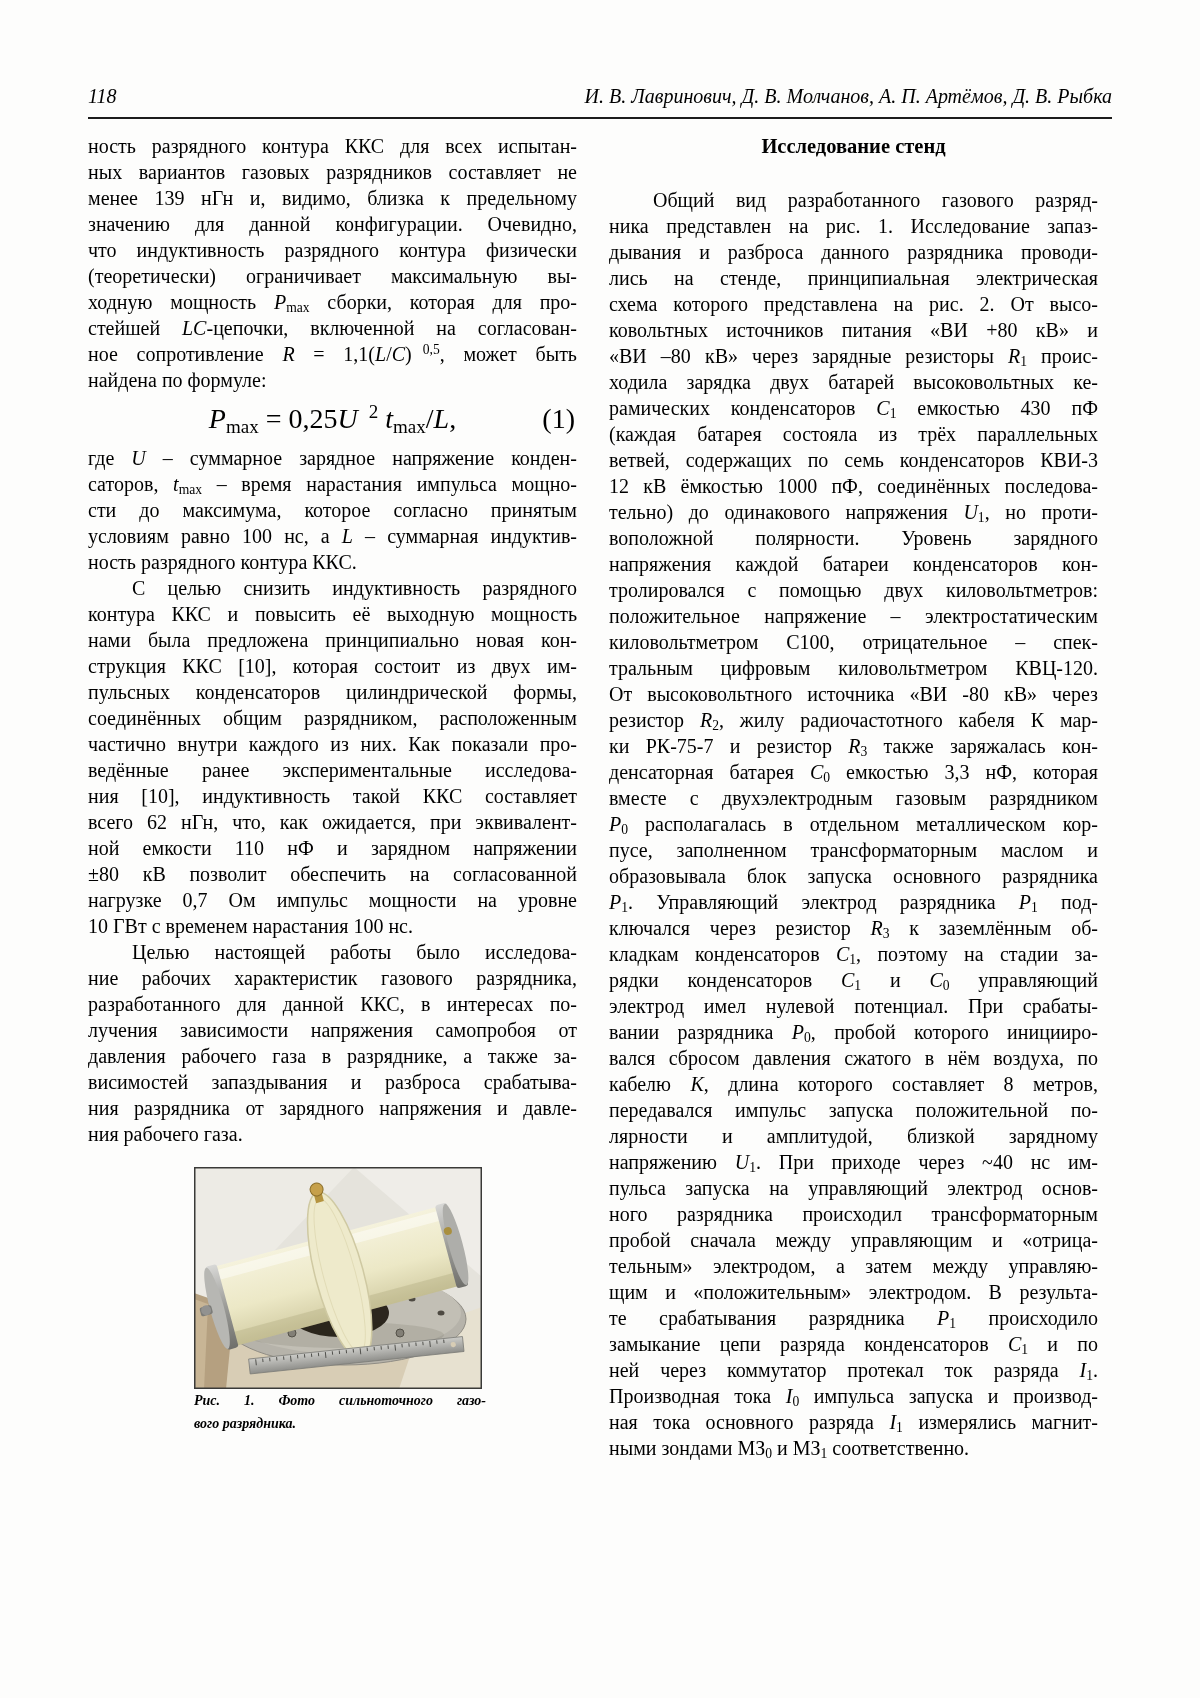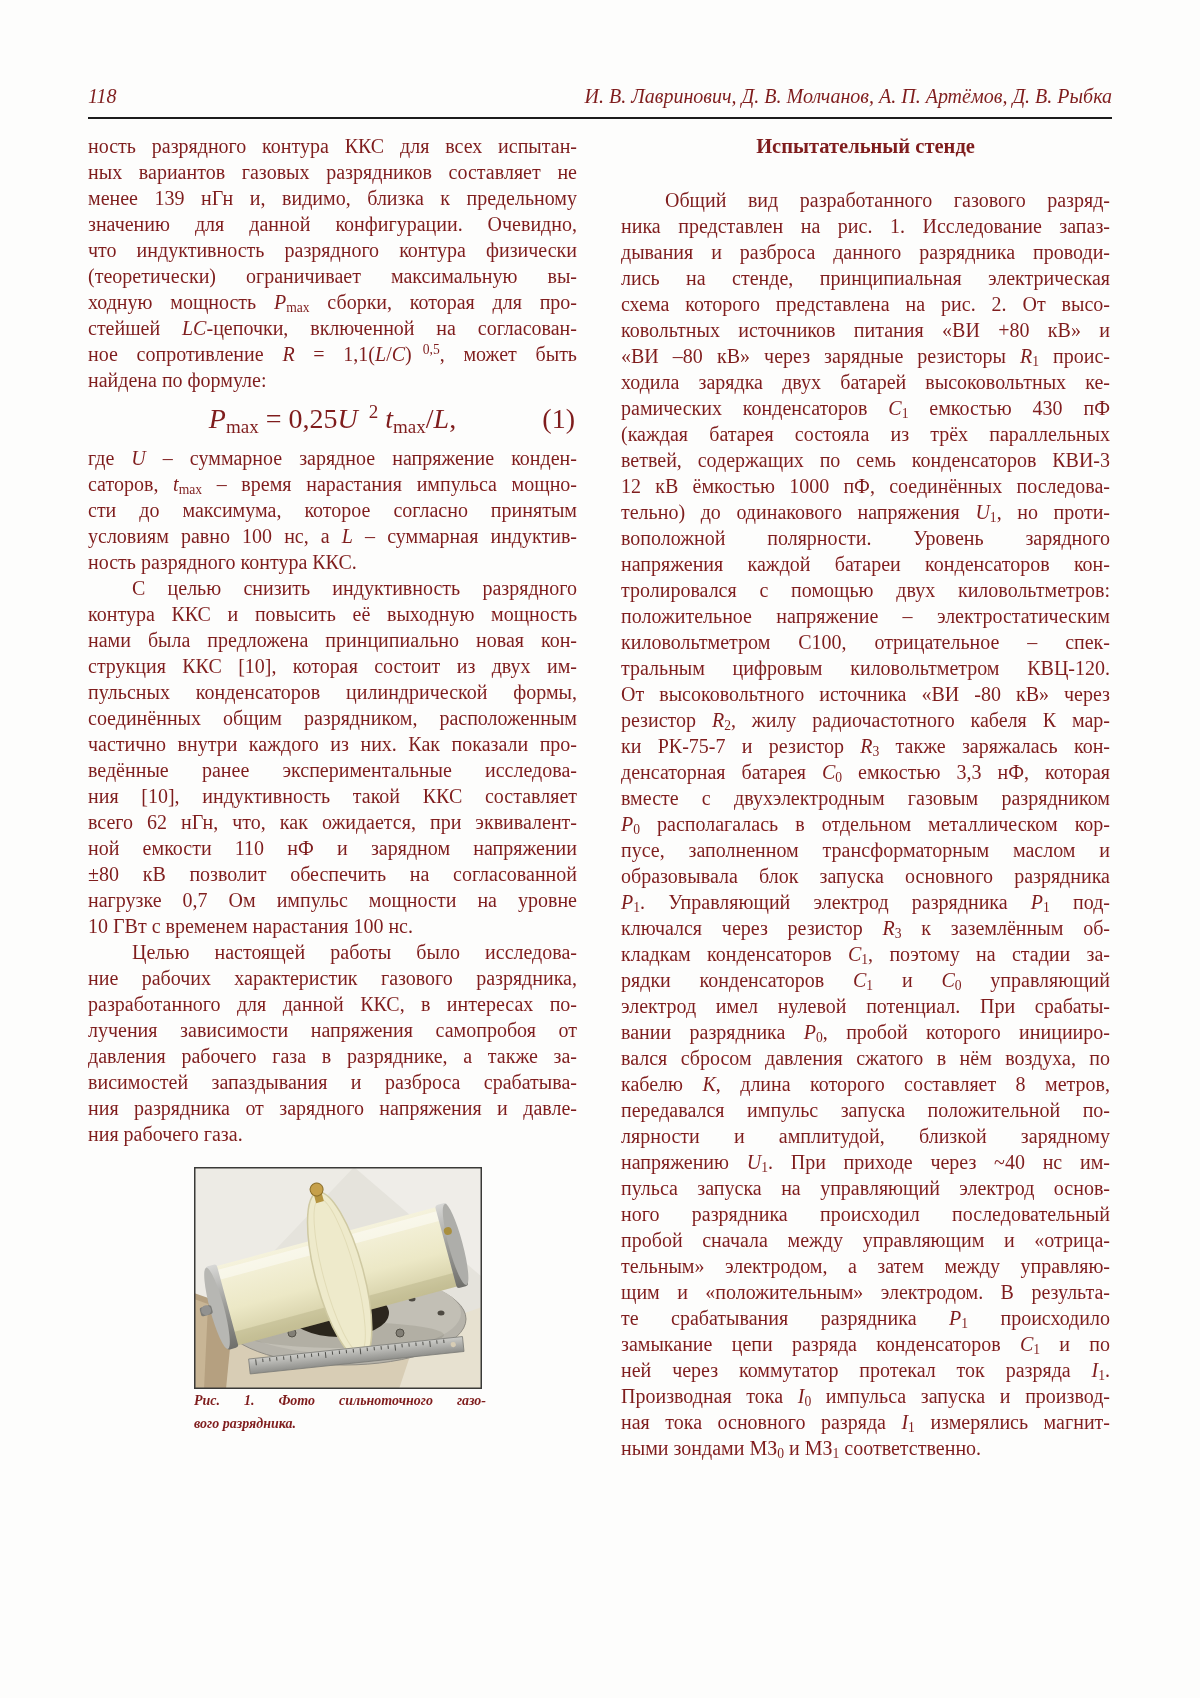--- a/index.html
+++ b/index.html
@@ -1,42 +1,42 @@
 <!DOCTYPE html>
 <html><head>
 <meta charset="utf-8">
 <style>
   html, body { margin: 0; padding: 0; background: #ffffff; }
   .page {
     position: relative;
     width: 1200px;
     height: 1698px;
     background: #fdfdfc;
-    color: #7f1d1d;
+    color: #000000;
     font-family: "Liberation Serif", "DejaVu Serif", serif;
     box-sizing: border-box;
     padding: 84px 88px 0 88px;
     overflow: hidden;
   }
   .running-head {
     display: flex;
     justify-content: space-between;
     align-items: baseline;
     font-style: italic;
     font-size: 20px;
     line-height: 24px;
   }
   .head-rule {
     border: none;
     border-top: 2px solid #1c1c1c;
     margin: 9px 0 0 0;
   }
   .columns {
     display: flex;
-    gap: 44px;
+    gap: 32px;
     margin-top: 14px;
   }
   .col { width: 489px; font-size: 20px; line-height: 26px; }
   .para { margin: 0; }
   .jline { text-align: justify; text-align-last: justify; }
   .jline.jlast { text-align-last: left; }
   .indent .jline:first-child { text-indent: 44px; }
   sub, sup { font-size: 68%; line-height: 0; }
   sub { vertical-align: -0.25em; }
   sup { vertical-align: 0.55em; margin-left: 11px; }
@@ -198,21 +198,21 @@
           </svg>
         </div>
         <figcaption>
             <div class="jline">Рис. 1. Фото сильноточного газо-</div>
             <div class="jline jlast">вого разрядника.</div>
           </figcaption>
       </figure>
     </div>
 
     <div class="col">
-      <h2 class="section-heading">Испытательный стенде</h2>
+      <h2 class="section-heading">Исследование стенд</h2>
       <div class="para indent">
           <div class="jline">Общий вид разработанного газового разряд-</div>
           <div class="jline">ника представлен на рис. 1. Исследование запаз-</div>
           <div class="jline">дывания и разброса данного разрядника проводи-</div>
           <div class="jline">лись на стенде, принципиальная электрическая</div>
           <div class="jline">схема которого представлена на рис. 2. От высо-</div>
           <div class="jline">ковольтных источников питания «ВИ +80 кВ» и</div>
           <div class="jline">«ВИ –80 кВ» через зарядные резисторы <i>R</i><sub>1</sub> проис-</div>
           <div class="jline">ходила зарядка двух батарей высоковольтных ке-</div>
           <div class="jline">рамических конденсаторов <i>C</i><sub>1</sub> емкостью 430 пФ</div>
@@ -239,21 +239,21 @@
           <div class="jline">кладкам конденсаторов <i>C</i><sub>1</sub>, поэтому на стадии за-</div>
           <div class="jline">рядки конденсаторов <i>C</i><sub>1</sub> и <i>C</i><sub>0</sub> управляющий</div>
           <div class="jline">электрод имел нулевой потенциал. При срабаты-</div>
           <div class="jline">вании разрядника <i>P</i><sub>0</sub>, пробой которого иницииро-</div>
           <div class="jline">вался сбросом давления сжатого в нём воздуха, по</div>
           <div class="jline">кабелю <i>K</i>, длина которого составляет 8 метров,</div>
           <div class="jline">передавался импульс запуска положительной по-</div>
           <div class="jline">лярности и амплитудой, близкой зарядному</div>
           <div class="jline">напряжению <i>U</i><sub>1</sub>. При приходе через ~40 нс им-</div>
           <div class="jline">пульса запуска на управляющий электрод основ-</div>
-          <div class="jline">ного разрядника происходил последовательный</div>
+          <div class="jline">ного разрядника происходил трансформаторным</div>
           <div class="jline">пробой сначала между управляющим и «отрица-</div>
           <div class="jline">тельным» электродом, а затем между управляю-</div>
           <div class="jline">щим и «положительным» электродом. В результа-</div>
           <div class="jline">те срабатывания разрядника <i>P</i><sub>1</sub> происходило</div>
           <div class="jline">замыкание цепи разряда конденсаторов <i>C</i><sub>1</sub> и по</div>
           <div class="jline">ней через коммутатор протекал ток разряда <i>I</i><sub>1</sub>.</div>
           <div class="jline">Производная тока <i>I</i><sub>0</sub> импульса запуска и производ-</div>
           <div class="jline">ная тока основного разряда <i>I</i><sub>1</sub> измерялись магнит-</div>
           <div class="jline jlast">ными зондами МЗ<sub>0</sub> и МЗ<sub>1</sub> соответственно.</div>
         </div>

